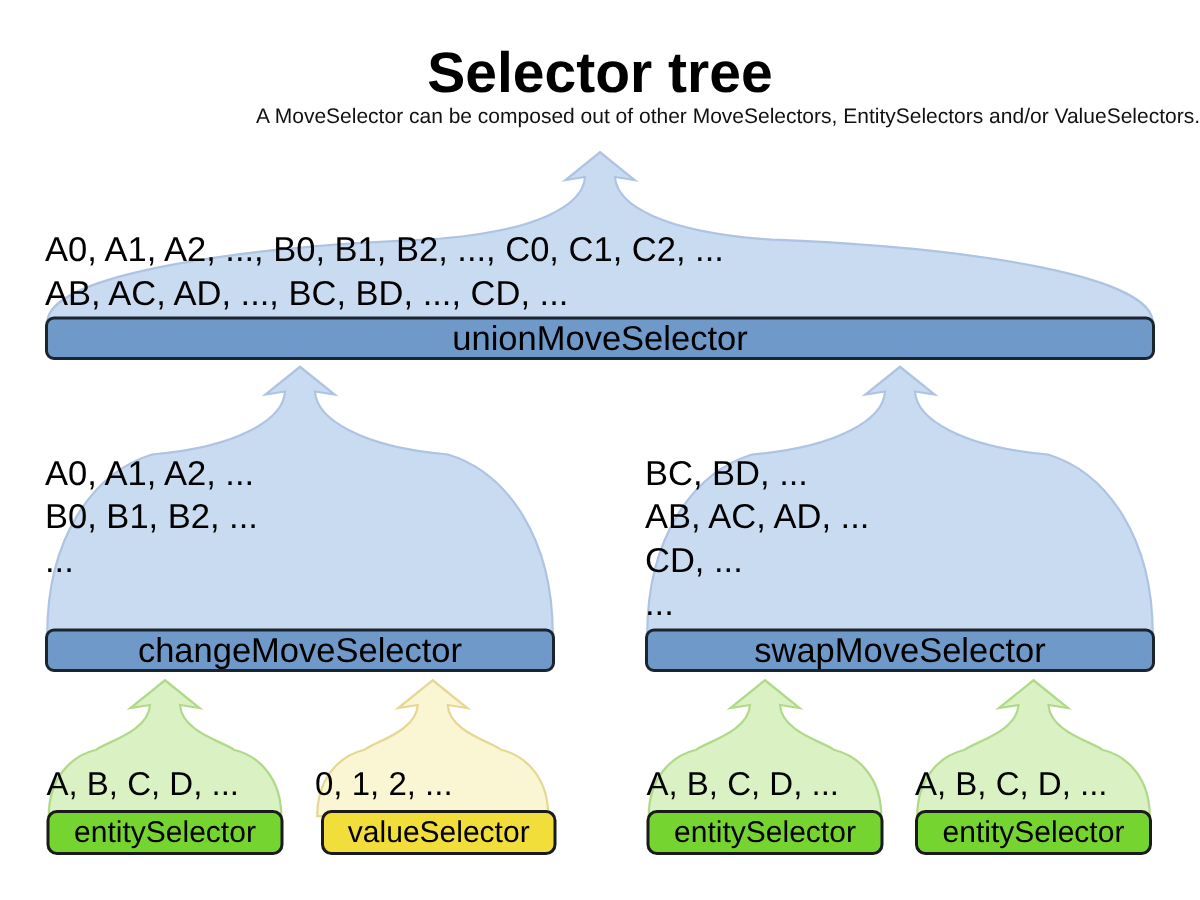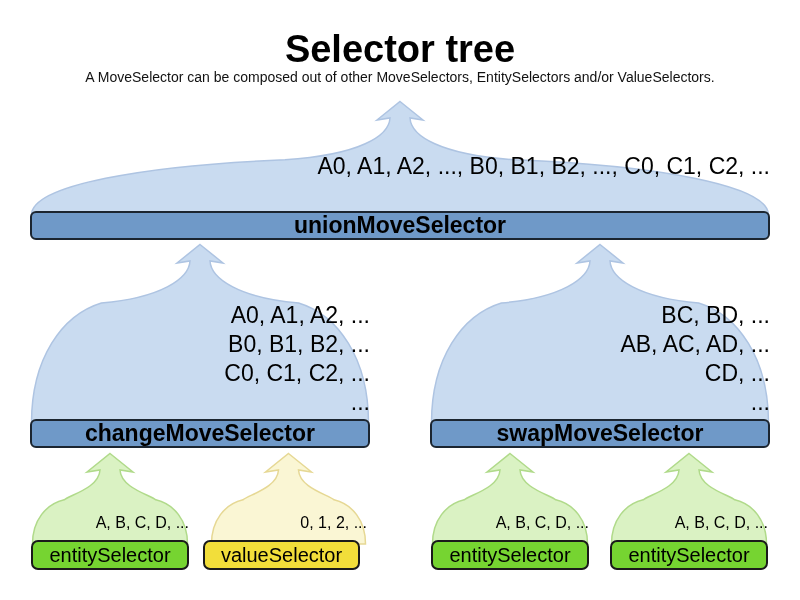--- a/index.html
+++ b/index.html
@@ -14,73 +14,73 @@
     overflow: hidden;
   }
   .title {
     position: absolute; left: 0; top: 27px; width: 800px;
     text-align: center;
     font-size: 38px; line-height: 44px; color: #000;
     font-weight: 700;
   }
   .subtitle {
     position: absolute; left: 0; top: 68px; width: 800px;
-    text-align: center;
+    text-align: right;
     font-size: 14px; line-height: 18px; color: #111;
   }
   svg.cloud { position: absolute; overflow: visible; z-index: 1; }
   svg.cloud path { stroke-width: 1.5px; }
   svg.c-blue path   { fill: var(--cloud-blue-fill);   stroke: var(--cloud-blue-stroke); }
   svg.c-green path  { fill: var(--cloud-green-fill);  stroke: var(--cloud-green-stroke); }
   svg.c-yellow path { fill: var(--cloud-yellow-fill); stroke: var(--cloud-yellow-stroke); }
   .cloud-text {
     position: absolute; z-index: 3;
-    text-align: right; color: #000;
+    text-align: left; color: #000;
   }
   .cloud-text .ln { width: 100%; }
   .txt-big   { font-size: 23px; line-height: 29px; }
-  .txt-small { font-size: 16px; line-height: 27px; }
+  .txt-small { font-size: 22px; line-height: 27px; }
   .bar {
     position: absolute; z-index: 2;
     display: flex; align-items: center; justify-content: center;
     box-sizing: border-box;
     color: #000;
     border-style: solid;
   }
-  .bar-big   { height: 29px; font-size: 23px; border-width: 2px; border-radius: 6px; font-weight: bold; }
+  .bar-big   { height: 29px; font-size: 23px; border-width: 2px; border-radius: 6px; }
   .bar-small { height: 30px; font-size: 20px; border-width: 2px; border-radius: 7px; }
   .bar-blue   { background: var(--bar-blue-fill);   border-color: var(--bar-blue-border); }
   .bar-green  { background: var(--bar-green-fill);  border-color: var(--bar-dark-border); }
   .bar-yellow { background: var(--bar-yellow-fill); border-color: var(--bar-dark-border); }
 </style>
 </head>
 <body>
 
 <div class="stage">
 
   <div class="title">Selector tree</div>
   <div class="subtitle">A MoveSelector can be composed out of other MoveSelectors, EntitySelectors and/or ValueSelectors.</div>
 
   <svg class="cloud c-blue" width="740" height="115" style="left:30px; top:100px;" viewBox="0 0 740 115">
       <path d="M 370 1.5 L 393 20 L 380 18 C 381 36, 410 54.800000000000004, 485 59.800000000000004 C 625.25 65.32000000000001, 738.5 85.19200000000001, 738.5 115 L 1.5 115 C 1.5 85.19200000000001, 114.75 65.32000000000001, 255 59.800000000000004 C 330 54.800000000000004, 359 36, 360 18 L 347 20 Z"></path>
     </svg>
   <div class="cloud-text txt-big" style="left:30px; top:152px; width:740px;">
     <div class="ln">A0, A1, A2, ..., B0, B1, B2, ..., C0, C1, C2, ...</div>
+    <div class="ln">AB, AC, AD, ..., BC, BD, ..., CD, ...</div>
   </div>
   <div class="bar bar-big bar-blue" style="left:30px; top:211px; width:740px;">
     <span>unionMoveSelector</span>
   </div>
 
   <svg class="cloud c-blue" width="340" height="180" style="left:30px; top:243px;" viewBox="0 0 340 180">
       <path d="M 170 1.5 L 193 20 L 180 18 C 181 36, 210 55, 268.6 60 C 307.87 72, 338.5 115.2, 338.5 180 L 1.5 180 C 1.5 115.2, 32.12999999999999 72, 71.39999999999998 60 C 130 55, 159 36, 160 18 L 147 20 Z"></path>
     </svg>
   <div class="cloud-text txt-big" style="left:30px; top:301px; width:340px;">
     <div class="ln">A0, A1, A2, ...</div>
     <div class="ln">B0, B1, B2, ...</div>
-    <div class="ln">C0, C1, C2, ...</div>
     <div class="ln">...</div>
   </div>
   <div class="bar bar-big bar-blue" style="left:30px; top:419px; width:340px;">
     <span>changeMoveSelector</span>
   </div>
 
   <svg class="cloud c-blue" width="340" height="180" style="left:430px; top:243px;" viewBox="0 0 340 180">
       <path d="M 170 1.5 L 193 20 L 180 18 C 181 36, 210 55, 268.6 60 C 307.87 72, 338.5 115.2, 338.5 180 L 1.5 180 C 1.5 115.2, 32.12999999999999 72, 71.39999999999998 60 C 130 55, 159 36, 160 18 L 147 20 Z"></path>
     </svg>
   <div class="cloud-text txt-big" style="left:430px; top:301px; width:340px;">
@@ -102,21 +102,21 @@
   <div class="bar bar-small bar-green" style="left:31px; top:540px; width:158px;">
     <span>entitySelector</span>
   </div>
 
   <svg class="cloud c-yellow" width="157" height="92" style="left:210px; top:452px;" viewBox="0 0 157 92">
       <path d="M 78.5 1.5 L 101.5 20 L 88.5 18 C 89.5 36, 118.5 42.84, 124.03 47.84 C 142.1635 52.256, 155.5 68.15360000000001, 155.5 92 L 1.5 92 C 1.5 68.15360000000001, 14.8365 52.256, 32.97 47.84 C 38.5 42.84, 67.5 36, 68.5 18 L 55.5 20 Z"></path>
     </svg>
   <div class="cloud-text txt-small" style="left:210px; top:509px; width:157px;">
     <div class="ln">0, 1, 2, ...</div>
   </div>
-  <div class="bar bar-small bar-yellow" style="left:203px; top:540px; width:157px;">
+  <div class="bar bar-small bar-yellow" style="left:214px; top:540px; width:157px;">
     <span>valueSelector</span>
   </div>
 
   <svg class="cloud c-green" width="158" height="92" style="left:431px; top:452px;" viewBox="0 0 158 92">
       <path d="M 79 1.5 L 102 20 L 89 18 C 90 36, 119 42.84, 124.82000000000001 47.84 C 143.06900000000002 52.256, 156.5 68.15360000000001, 156.5 92 L 1.5 92 C 1.5 68.15360000000001, 14.930999999999997 52.256, 33.17999999999999 47.84 C 39 42.84, 68 36, 69 18 L 56 20 Z"></path>
     </svg>
   <div class="cloud-text txt-small" style="left:431px; top:509px; width:158px;">
     <div class="ln">A, B, C, D, ...</div>
   </div>
   <div class="bar bar-small bar-green" style="left:431px; top:540px; width:158px;">

